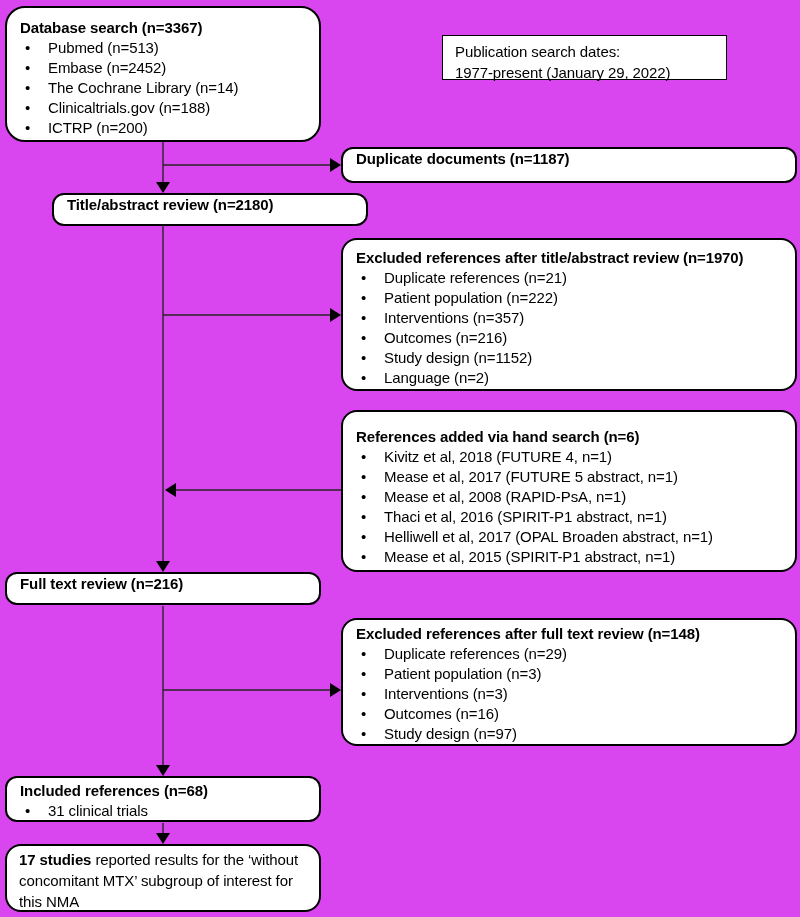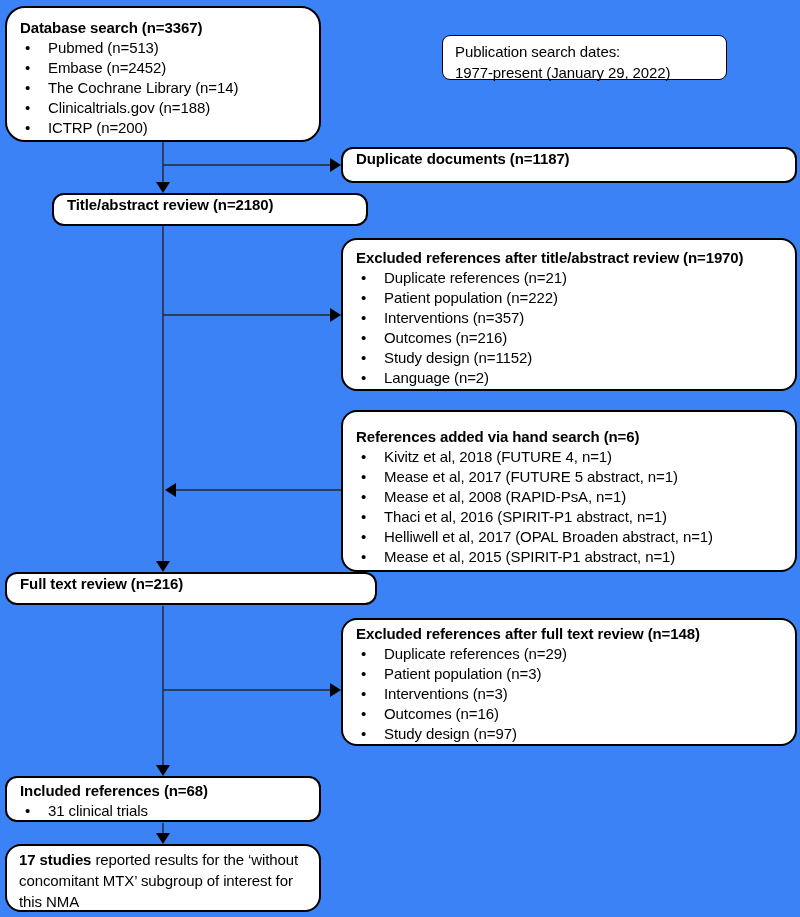--- a/index.html
+++ b/index.html
@@ -6,21 +6,21 @@
   html, body { background: #ffffff; }
   body {
     font-family: "Liberation Sans", sans-serif;
     color: #000000;
     -webkit-font-smoothing: antialiased;
   }
   .canvas {
     position: relative;
     width: 800px;
     height: 917px;
-    background: #3b82f6;
+    background: #d946ef;
     overflow: hidden;
   }
   .connectors {
     position: absolute;
     left: 0; top: 0;
     width: 800px; height: 917px;
     pointer-events: none;
   }
   .box {
     position: absolute;
@@ -47,21 +47,21 @@
     line-height: 20px;
   }
   ul.bullets li::before {
     content: "\2022";
     position: absolute;
     left: 5px;
     top: 0;
   }
   .box.thin {
     border-width: 1.5px;
-    border-radius: 8px;
+    border-radius: 0;
     letter-spacing: -0.1px;
   }
   .dates { padding: 5px 10px 0 12px; line-height: 21px; }
   .note-text { line-height: 21px; }
   .note-bold { font-weight: bold; }
   .conn-line { stroke: #262626; stroke-width: 1.4; fill: none; }
   .conn-head { fill: #000000; stroke: none; }
 </style>
 </head>
 <body>
@@ -136,21 +136,21 @@
     <ul class="bullets">
         <li>Kivitz et al, 2018 (FUTURE 4, n=1)</li>
         <li>Mease et al, 2017 (FUTURE 5 abstract, n=1)</li>
         <li>Mease et al, 2008 (RAPID-PsA, n=1)</li>
         <li>Thaci et al, 2016 (SPIRIT-P1 abstract, n=1)</li>
         <li>Helliwell et al, 2017 (OPAL Broaden abstract, n=1)</li>
         <li>Mease et al, 2015 (SPIRIT-P1 abstract, n=1)</li>
       </ul>
   </div>
 
-  <div class="box r-sm single" style="left:5px; top:572px; width:372px; height:33px;">
+  <div class="box r-sm single" style="left:5px; top:572px; width:316px; height:33px;">
     <span>Full text review (n=216)</span>
   </div>
 
   <div class="box r-md multi" style="left:341px; top:618px; width:456px; height:128px; padding-top:4px;">
     <div class="box-title">Excluded references after full text review (n=148)</div>
     <ul class="bullets">
         <li>Duplicate references (n=29)</li>
         <li>Patient population (n=3)</li>
         <li>Interventions (n=3)</li>
         <li>Outcomes (n=16)</li>

